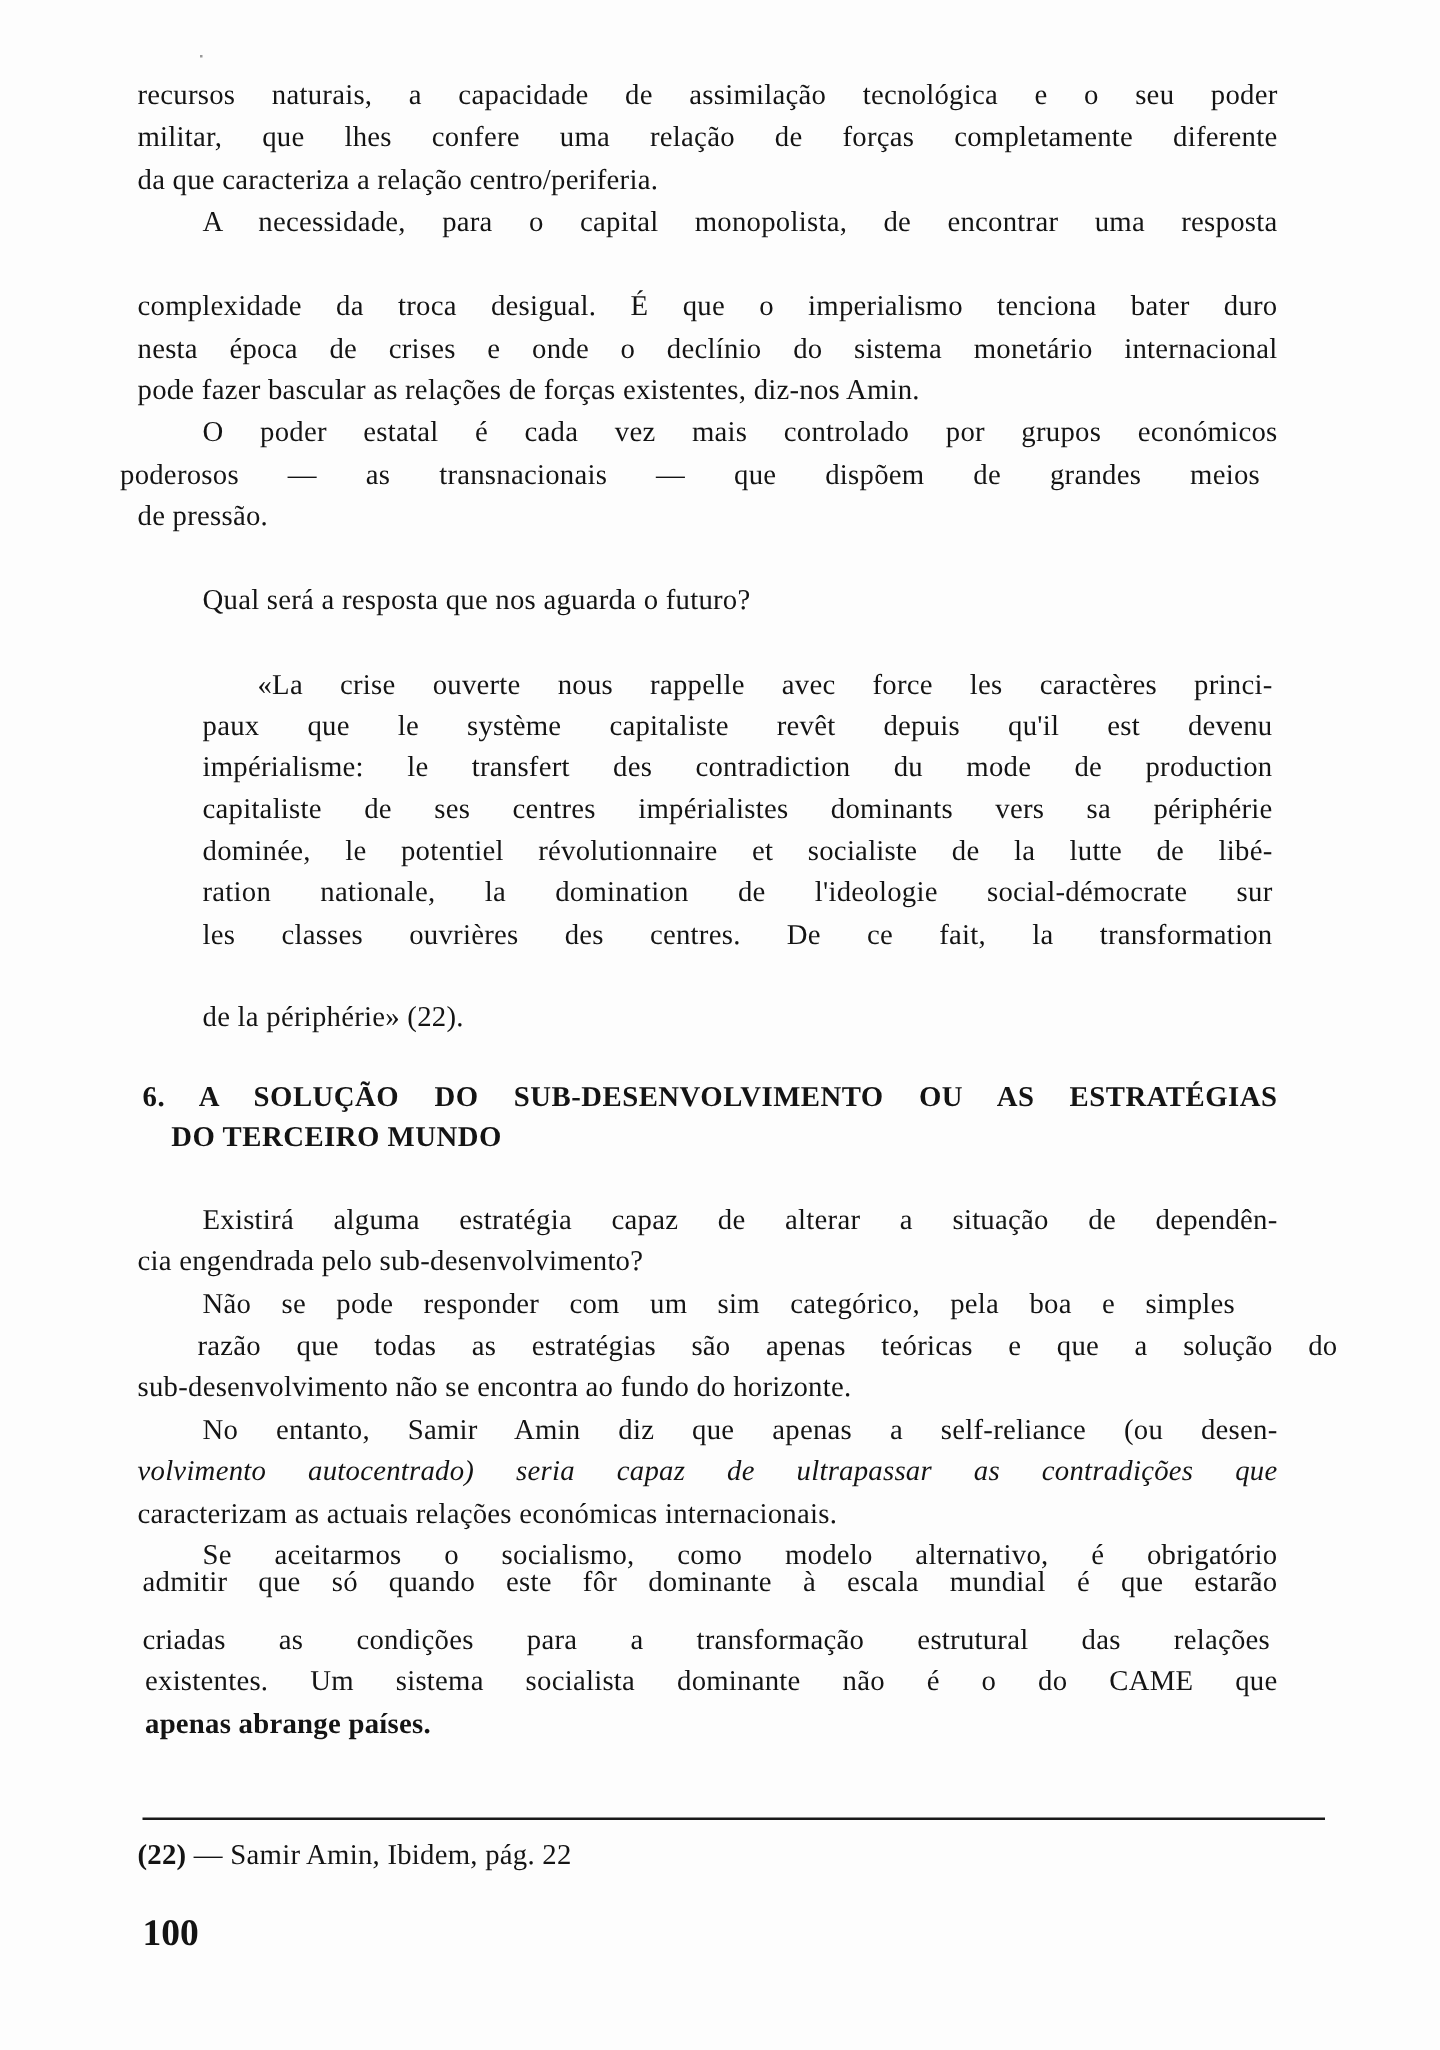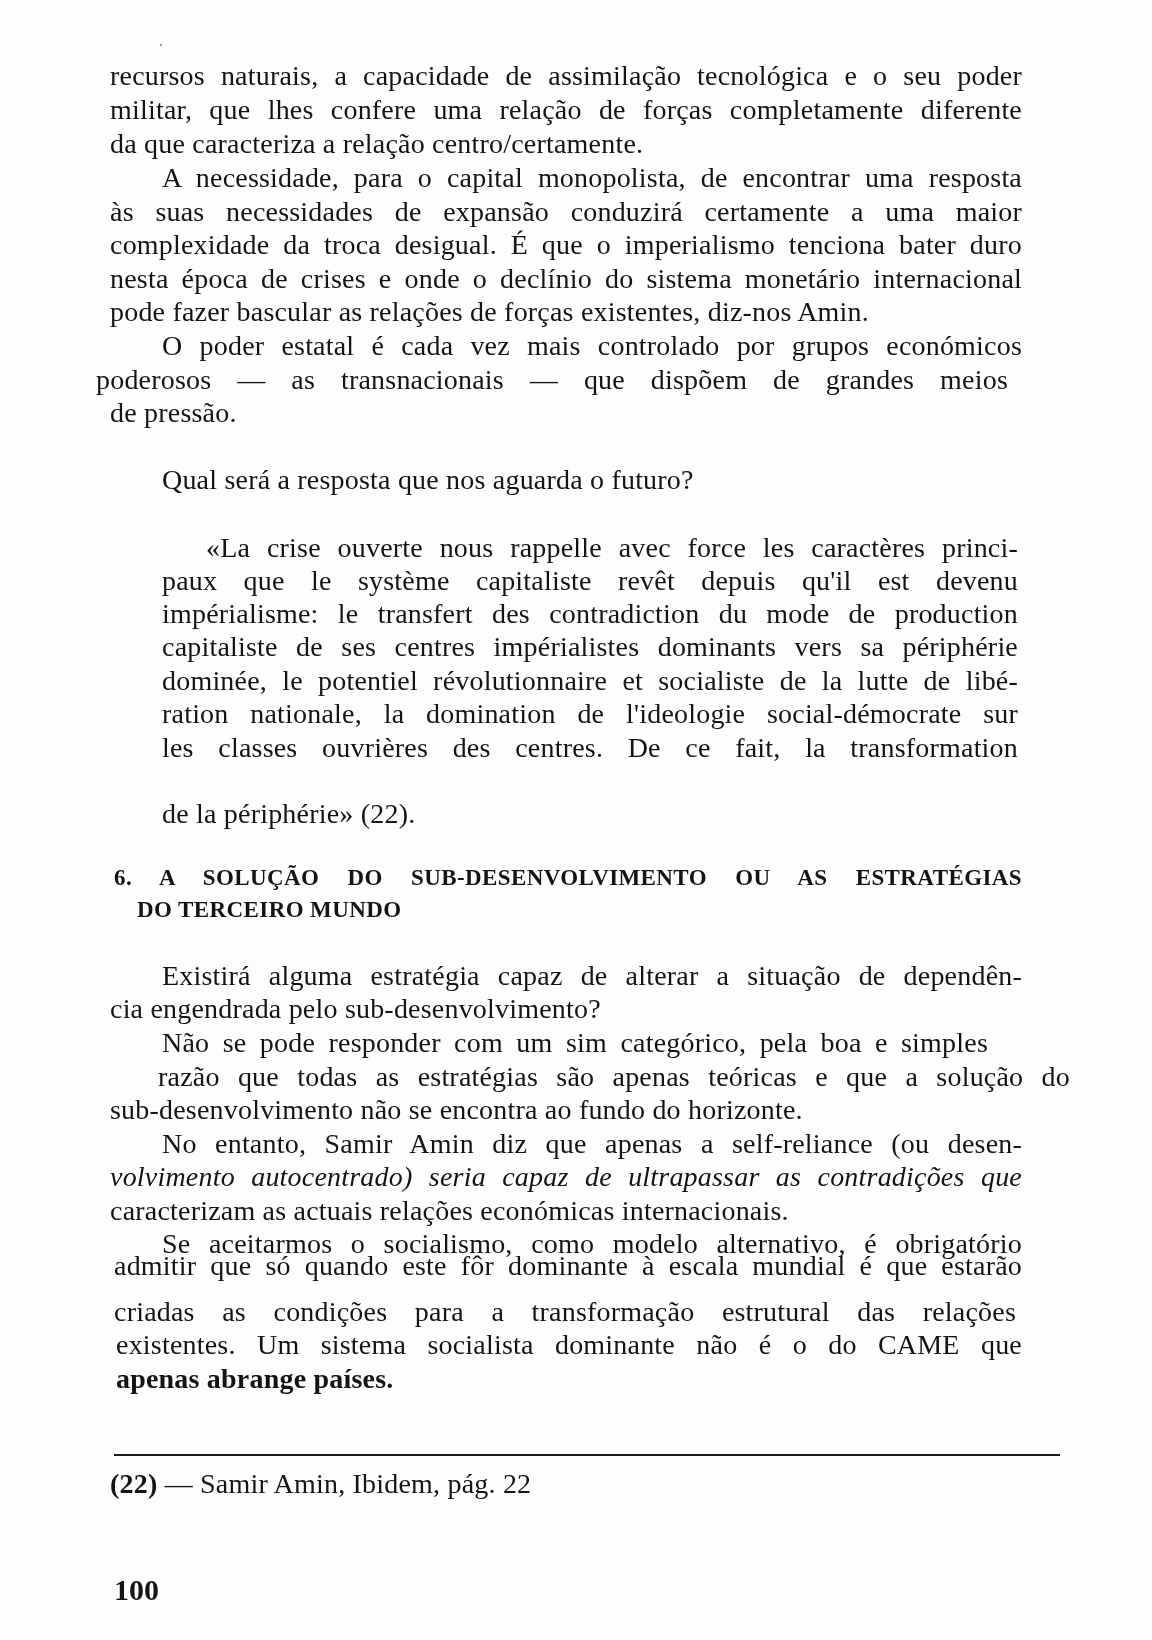--- a/index.html
+++ b/index.html
@@ -3,49 +3,47 @@
 <meta charset="utf-8">
 <style>
   html, body { margin: 0; padding: 0; background: #ffffff; }
   body { width: 1152px; height: 1640px; position: relative; overflow: hidden; }
   .page {
     position: absolute; left: 0; top: 0; width: 1152px; height: 1640px;
     background: #fdfdfd; color: #141414;
     font-family: "Liberation Serif", "DejaVu Serif", serif;
   }
   .line {
-    position: absolute; font-size: 28px; line-height: 28px; white-space: nowrap;
+    position: absolute; font-size: 23px; line-height: 28px; white-space: nowrap;
     letter-spacing: 0.2px;
   }
   .just { text-align: justify; text-align-last: justify; }
   .bold { font-weight: bold; }
   .heading { font-size: 23px; font-weight: bold; letter-spacing: 0.4px; }
   .rule {
     position: absolute; left: 114px; top: 1454px; width: 946px; height: 0;
     border-top: 2px solid #1a1a1a;
   }
   .pageno {
     position: absolute; left: 114px; top: 1530px; font-size: 30px; font-weight: bold;
     font-family: "Liberation Serif", serif;
-    margin-top: 43px;
   }
   .dot { position: absolute; left: 160px; top: 44px; width: 2px; height: 2px; background: #999; }
 </style>
 </head>
 <body>
 
 <div class="page">
   <div class="dot"></div>
 
   <div class="line just" style="left:110px; top:62px; width:912px;">recursos naturais, a capacidade de assimilação tecnológica e o seu poder</div>
   <div class="line just" style="left:110px; top:96px; width:912px;">militar, que lhes confere uma relação de forças completamente diferente</div>
-  <div class="line" style="left:110px; top:130px;">da que caracteriza a relação centro/certamente.</div>
+  <div class="line" style="left:110px; top:130px;">da que caracteriza a relação centro/periferia.</div>
 
   <div class="line just" style="left:162px; top:164px; width:860px;">A necessidade, para o capital monopolista, de encontrar uma resposta</div>
-  <div class="line just" style="left:110px; top:198px; width:912px;">às suas necessidades de expansão conduzirá certamente a uma maior</div>
   <div class="line just" style="left:110px; top:231px; width:912px;">complexidade da troca desigual. É que o imperialismo tenciona bater duro</div>
   <div class="line just" style="left:110px; top:265px; width:912px;">nesta época de crises e onde o declínio do sistema monetário internacional</div>
   <div class="line" style="left:110px; top:298px;">pode fazer bascular as relações de forças existentes, diz-nos Amin.</div>
 
   <div class="line just" style="left:162px; top:332px; width:860px;">O poder estatal é cada vez mais controlado por grupos económicos</div>
   <div class="line just" style="left:96px; top:366px; width:912px;">poderosos — as transnacionais — que dispõem de grandes meios</div>
   <div class="line" style="left:110px; top:399px;">de pressão.</div>
 
   <div class="line" style="left:162px; top:466px;">Qual será a resposta que nos aguarda o futuro?</div>
 

